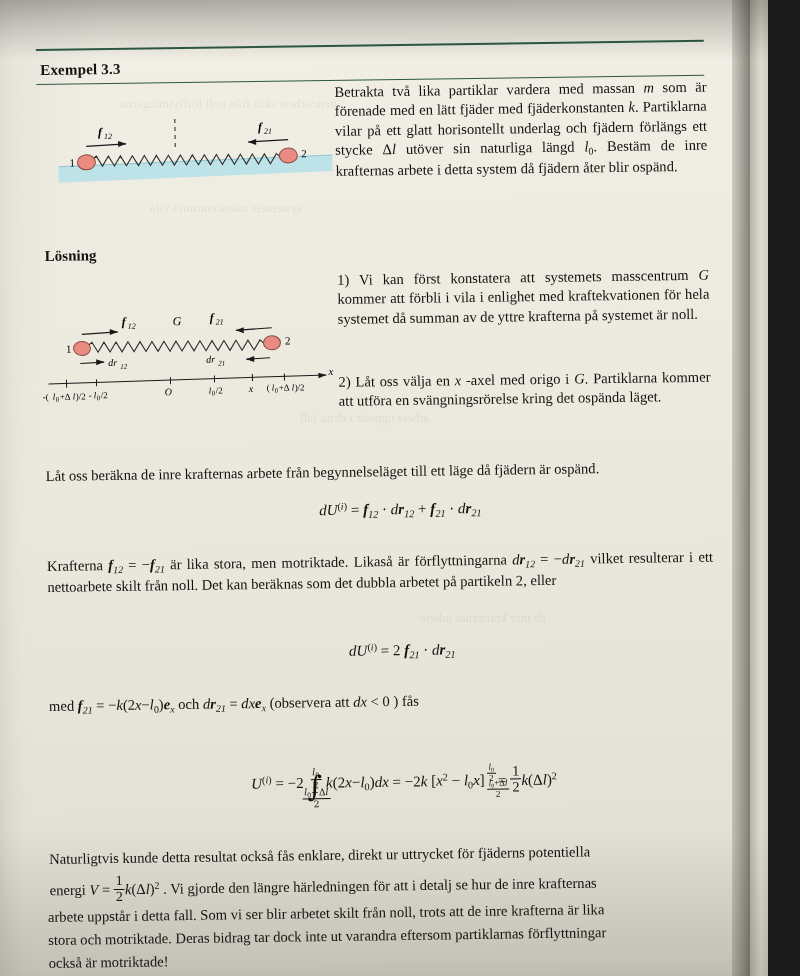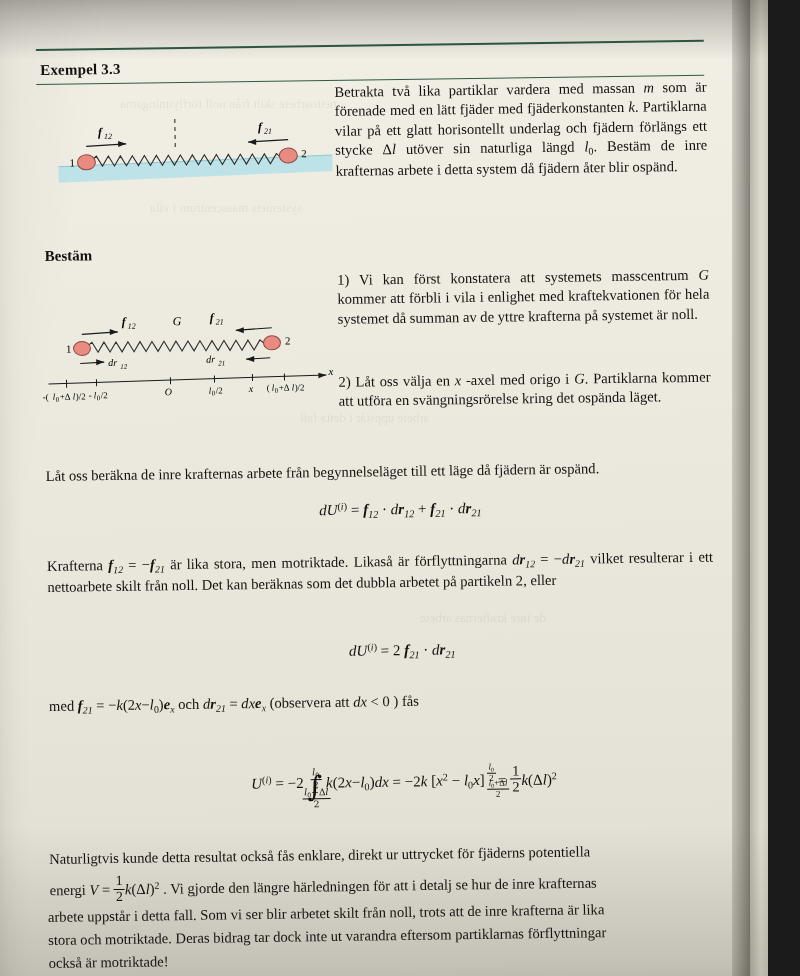--- a/index.html
+++ b/index.html
@@ -201,21 +201,21 @@
 
 <div class="page">
   <div class="sheet"></div>
 
   <div class="content">
 
     <div class="rule thick" style="left:42px; top:44px; width:668px;"></div>
     <div class="rule" style="left:42px; top:79px; width:668px;"></div>
 
     <div class="ex-title">Exempel 3.3</div>
-    <div class="solution-title">Bestäm</div>
+    <div class="solution-title">Lösning</div>
 
     <div class="fig" style="left:55px; top:100px;">
       <svg width="290" height="95" viewBox="0 0 290 95">
 
         <path d="M8 62 L282 54 L282 70 L8 78 Z" fill="#b9e2e8" opacity="0.95"></path>
         <path d="M8 62 L282 54" stroke="#8fc9d2" stroke-width="1" fill="none"></path>
 
         <path d="M40 57 L46 52 L52 62 L58 52 L64 62 L70 52 L76 62 L82 52 L88 62 L94 52 L100 62 L106 52 L112 62 L118 52 L124 62 L130 52 L136 62 L142 52 L148 62 L154 52 L160 62 L166 52 L172 62 L178 52 L184 62 L190 52 L196 62 L202 52 L208 62 L214 52 L220 62 L226 52 L232 57" stroke="#2a2a2a" stroke-width="1.1" fill="none"></path>
 
         <ellipse cx="36" cy="58" rx="9" ry="7.5" fill="#e98b80" stroke="#8b4a42" stroke-width="1"></ellipse>

